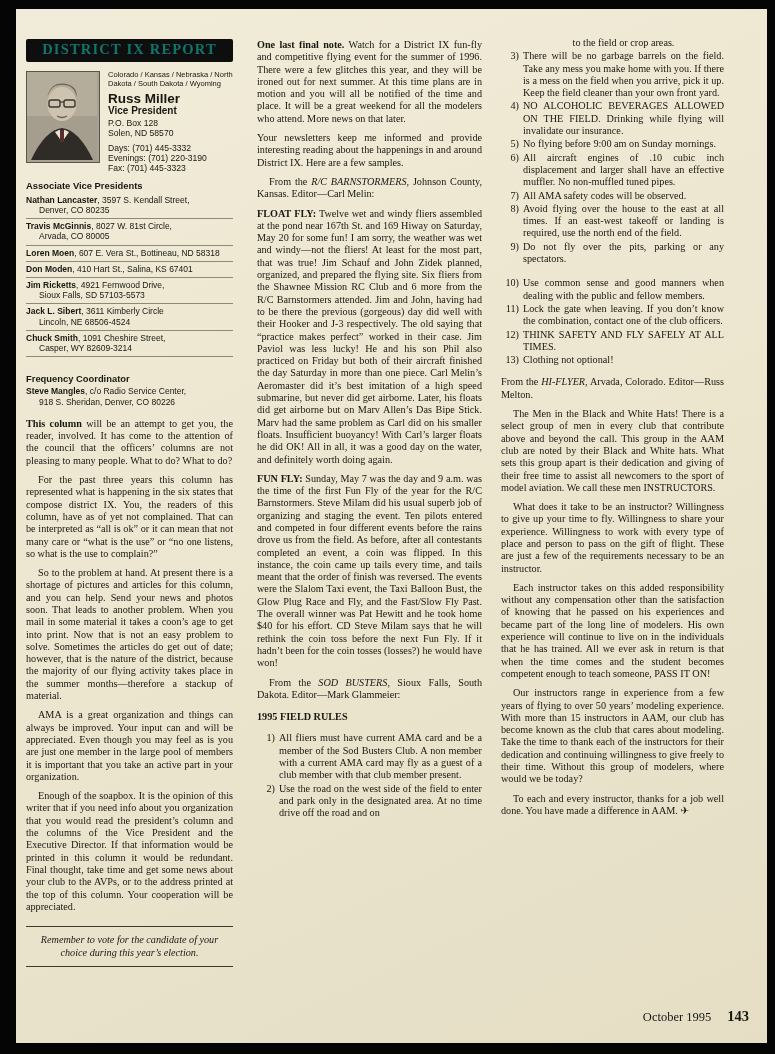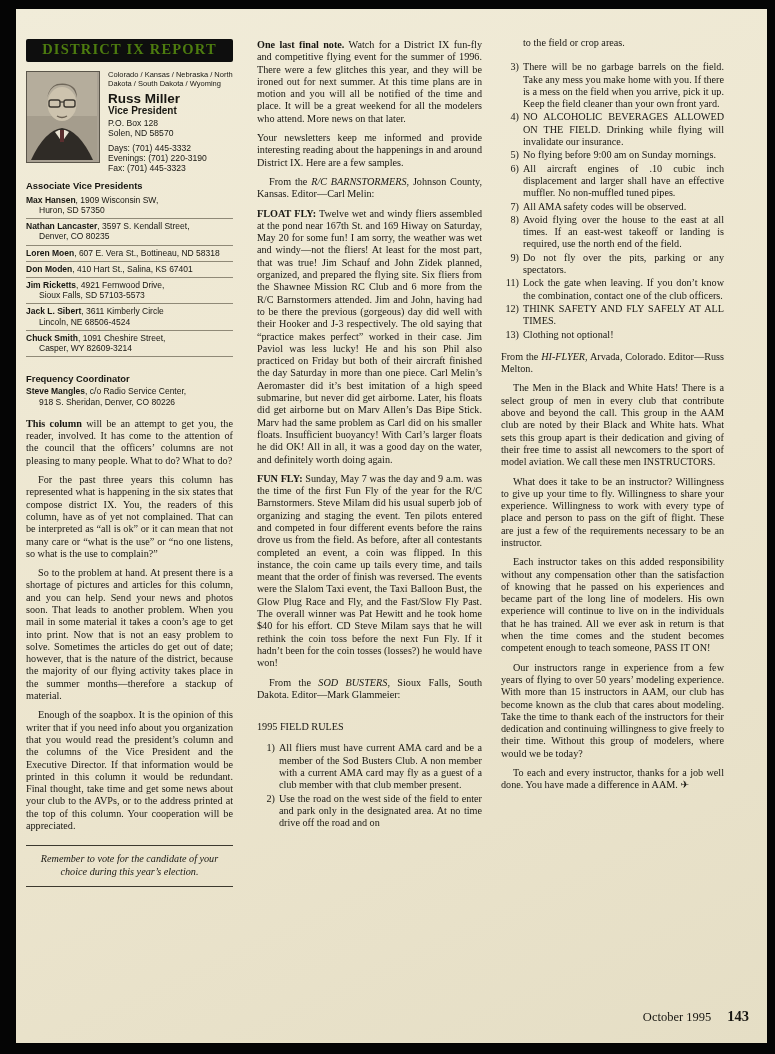--- a/index.html
+++ b/index.html
@@ -13,21 +13,21 @@
   .col-mid{left:241px;top:30px;width:225px}
   .col-right{left:485px;top:28px;width:223px}
 
   .body-text{font-size:10.2px;line-height:12.3px;text-align:justify}
   p{margin:0 0 7px 0}
   .indent{text-indent:12px}
   b.lead{font-weight:bold}
   i{font-style:italic}
 
   
-  .mast-bar{background:#0e0e0e;color:#4d7c0f;font-weight:bold;font-size:14.5px;
+  .mast-bar{background:#0e0e0e;color:#0f766e;font-weight:bold;font-size:14.5px;
             letter-spacing:1.2px;text-align:center;padding:2px 0 4px;border-radius:2px}
   .profile{display:flex;margin-top:9px}
   .photo{width:72px;height:90px;flex:none;border:1px solid #5a554a;background:#a9a193}
   .photo svg{display:block}
   .info{margin-left:8px;font-family:"Liberation Sans",sans-serif;font-size:8.6px;line-height:10px}
   .states{font-size:7.5px;line-height:8.8px;margin-bottom:3px}
   .name{font-size:13.5px;font-weight:bold;line-height:14px}
   .role{font-size:10px;font-weight:bold;margin-bottom:2px}
   .phones{margin-top:5px}
 
@@ -37,26 +37,26 @@
   .entry{border-bottom:1px solid #8f English8977;border-bottom:1px solid #8f8977;padding:2px 0 3px}
   .entry b{font-weight:bold}
   .l2{padding-left:13px}
   .freq{margin-top:17px}
 
   .left-body{margin-top:11px}
   .vote-note{margin-top:13px;border-top:1.5px solid #3c392f;border-bottom:1.5px solid #3c392f;
              padding:7px 2px;font-style:italic;font-size:10.2px;line-height:12.6px;text-align:center}
 
   
-  .rules-heading{font-weight:normal;margin:20px 0 9px;text-indent:0}
+  .rules-heading{font-weight:bold;margin:10px 0 9px;text-indent:0}
   .rule{display:flex;margin:0 0 1px 0}
   .rule .num{flex:none;width:18px;text-align:right;padding-right:4px}
   .rule .rtext{flex:1;text-align:justify}
   .rule.gap{margin-top:12px}
-  .cont{margin-left:22px;margin-bottom:12px;text-align:left}
+  .cont{margin-left:22px;margin-bottom:1px;text-align:center}
   .after-rules{margin-top:10px}
 
   .footer{position:absolute;right:18px;top:999px;font-size:12.5px;color:#181712}
   .footer .page-num{font-weight:bold;font-size:14.5px;margin-left:16px}
 </style>
 </head>
 <body>
 
 <div class="page">
 
@@ -90,26 +90,26 @@
           <div>Evenings: (701) 220-3190</div>
           <div>Fax: (701) 445-3323</div>
         </div>
       </div>
     </div>
 
     <div class="avp">
       <div class="avp-heading">Associate Vice Presidents</div>
 
       <div class="entry">
-        <div><b>Max Hansen</b><span>, 1909 Wisconsin SW,</span></div>
-        <div class="l2">Huron, SD 57350</div>
-      </div>
-      <div class="entry">
         <div><b>Nathan Lancaster</b><span>, 3597 S. Kendall Street,</span></div>
         <div class="l2">Denver, CO 80235</div>
+      </div>
+      <div class="entry">
+        <div><b>Travis McGinnis</b><span>, 8027 W. 81st Circle,</span></div>
+        <div class="l2">Arvada, CO 80005</div>
       </div>
       <div class="entry">
         <div><b>Loren Moen</b><span>, 607 E. Vera St., Bottineau, ND 58318</span></div>
       </div>
       <div class="entry">
         <div><b>Don Moden</b><span>, 410 Hart St., Salina, KS 67401</span></div>
       </div>
       <div class="entry">
         <div><b>Jim Ricketts</b><span>, 4921 Fernwood Drive,</span></div>
         <div class="l2">Sioux Falls, SD 57103-5573</div>
@@ -127,20 +127,21 @@
         <div class="avp-heading">Frequency Coordinator</div>
         <div><b>Steve Mangles</b><span>, c/o Radio Service Center,</span></div>
         <div class="l2">918 S. Sheridan, Denver, CO 80226</div>
       </div>
     </div>
 
     <div class="body-text left-body">
       <p><b class="lead">This column</b> <span>will be an attempt to get you, the reader, involved. It has come to the attention of the council that the officers’ columns are not pleasing to many people. What to do? What to do?</span></p>
       <p class="indent">For the past three years this column has represented what is happening in the six states that compose district IX. You, the readers of this column, have as of yet not complained. That can be interpreted as “all is ok” or it can mean that not many care or “what is the use” or “no one listens, so what is the use to complain?”</p>
       <p class="indent">So to the problem at hand. At present there is a shortage of pictures and articles for this column, and you can help. Send your news and photos soon. That leads to another problem. When you mail in some material it takes a coon’s age to get into print. Now that is not an easy problem to solve. Sometimes the articles do get out of date; however, that is the nature of the district, because the majority of our flying activity takes place in the summer months—therefore a stackup of material.</p>
+      <p class="indent">AMA is a great organization and things can always be improved. Your input can and will be appreciated. Even though you may feel as is you are just one member in the large pool of members it is important that you take an active part in your organization.</p>
       <p class="indent">Enough of the soapbox. It is the opinion of this writer that if you need info about you organization that you would read the president’s column and the columns of the Vice President and the Executive Director. If that information would be printed in this column it would be redundant. Final thought, take time and get some news about your club to the AVPs, or to the address printed at the top of this column. Your cooperation will be appreciated.</p>
       <div class="vote-note">Remember to vote for the candidate of your choice during this year’s election.</div>
     </div>
   </div>
 
   <div class="col col-mid body-text">
     <p><b class="lead">One last final note.</b> <span>Watch for a District IX fun-fly and competitive flying event for the summer of 1996. There were a few glitches this year, and they will be ironed out for next summer. At this time plans are in motion and you will all be notified of the time and place. It will be a great weekend for all the modelers who attend. More news on that later.</span></p>
     <p>Your newsletters keep me informed and provide interesting reading about the happenings in and around District IX. Here are a few samples.</p>
     <p class="indent"><span>From the </span><i>R/C BARNSTORMERS</i><span>, Johnson County, Kansas. Editor—Carl Melin:</span></p>
     <p><b class="lead">FLOAT FLY:</b> <span>Twelve wet and windy fliers assembled at the pond near 167th St. and 169 Hiway on Saturday, May 20 for some fun! I am sorry, the weather was wet and windy—not the fliers! At least for the most part, that was true! Jim Schauf and John Zidek planned, organized, and prepared the flying site. Six fliers from the Shawnee Mission RC Club and 6 more from the R/C Barnstormers attended. Jim and John, having had to be there the previous (gorgeous) day did well with their Hooker and J-3 respectively. The old saying that “practice makes perfect” worked in their case. Jim Paviol was less lucky! He and his son Phil also practiced on Friday but both of their aircraft finished the day Saturday in more than one piece. Carl Melin’s Aeromaster did it’s best imitation of a high speed submarine, but never did get airborne. Later, his floats did get airborne but on Marv Allen’s Das Bipe Stick. Marv had the same problem as Carl did on his smaller floats. Insufficient buoyancy! With Carl’s larger floats he did OK! All in all, it was a good day on the water, and definitely worth doing again.</span></p>
@@ -180,20 +181,24 @@
         <span class="rtext">All AMA safety codes will be observed.</span>
       </div>
     <div class="rule">
         <span class="num">8)</span>
         <span class="rtext">Avoid flying over the house to the east at all times. If an east-west takeoff or landing is required, use the north end of the field.</span>
       </div>
     <div class="rule">
         <span class="num">9)</span>
         <span class="rtext">Do not fly over the pits, parking or any spectators.</span>
       </div>
+    <div class="rule gap">
+        <span class="num">10)</span>
+        <span class="rtext">Use common sense and good manners when dealing with the public and fellow members.</span>
+      </div>
     <div class="rule">
         <span class="num">11)</span>
         <span class="rtext">Lock the gate when leaving. If you don’t know the combination, contact one of the club officers.</span>
       </div>
     <div class="rule">
         <span class="num">12)</span>
         <span class="rtext">THINK SAFETY AND FLY SAFELY AT ALL TIMES.</span>
       </div>
     <div class="rule">
         <span class="num">13)</span>

